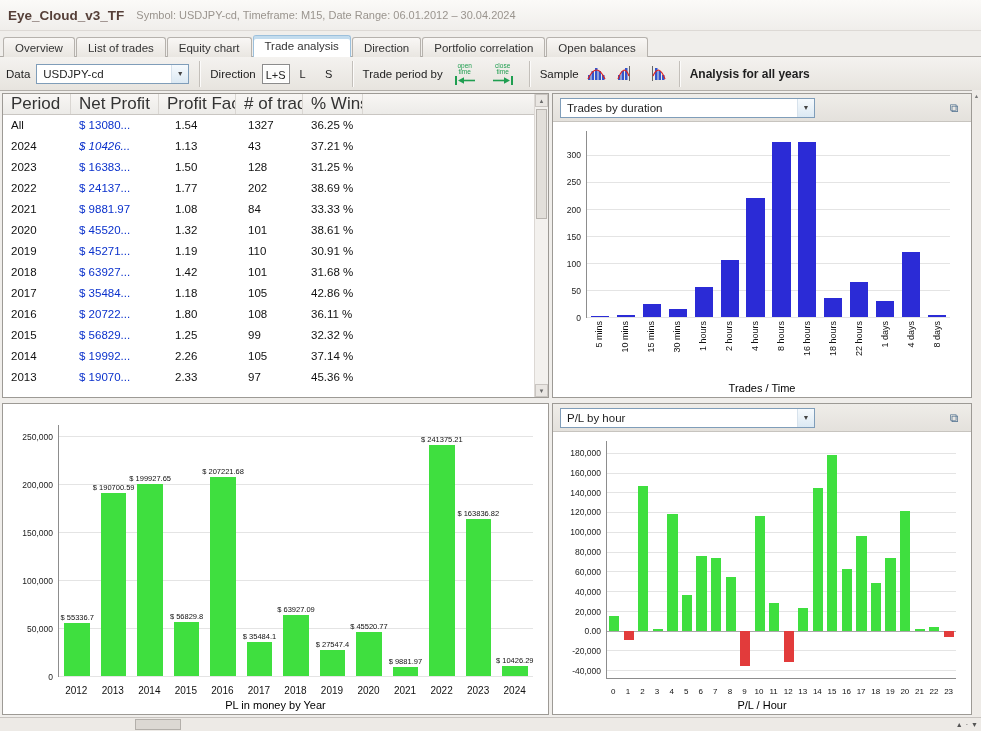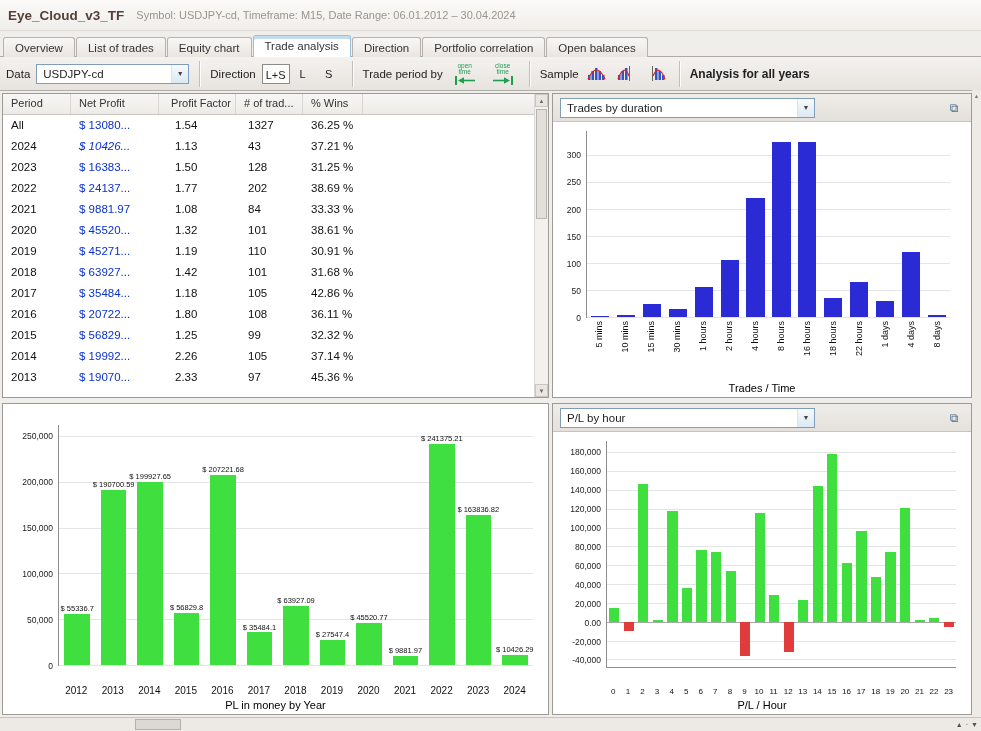--- a/index.html
+++ b/index.html
@@ -43,21 +43,21 @@
   .sample-btn{width:24px;height:22px;display:flex;align-items:center;justify-content:center;}
 
   
   .main{margin:2px 0 0 2px;display:grid;grid-template-columns:547px 420px;
         grid-template-rows:305px 312px;gap:5px 3px;}
   .panel{background:#fff;border:1px solid #9d9a95;position:relative;overflow:hidden;box-sizing:border-box;}
 
   
   .thead{display:flex;height:20px;background:linear-gradient(#f8f6f4,#ecebe8);
          border-bottom:1px solid #c9c6c2;}
-  .th{box-sizing:border-box;border-right:1px solid #d9d6d2;font-size:11px;color:#333;
+  .th{box-sizing:border-box;border-right:1px solid #d9d6d2;font-size:17px;color:#333;
       line-height:19px;padding-left:8px;white-space:nowrap;overflow:hidden;}
   .tr{display:flex;height:21px;}
   .td{box-sizing:border-box;font-size:11.5px;line-height:21px;padding-left:8px;white-space:nowrap;
       overflow:hidden;color:#111;}
   .td.net{color:#0a31cc;}
   .td.c2{padding-left:16px;}
   .td.c3{padding-left:12px;}
   .vscroll{position:absolute;top:0;right:0;bottom:0;width:13px;background:#f3f1ee;
            border-left:1px solid #dcd8d4;display:flex;flex-direction:column;}
   .varrow{height:13px;font-size:6px;color:#6a6a6a;display:flex;align-items:center;justify-content:center;
@@ -82,21 +82,21 @@
   .corner{grid-row:2;grid-column:1;}
   .xlabels{grid-row:2;grid-column:2;display:flex;}
   .xtitle{grid-row:3;grid-column:1/3;text-align:center;font-size:11px;color:#000;padding-top:3px;}
   .gridline{position:absolute;left:0;right:0;height:1px;background:#e4e4e4;}
   .gridline.zero{background:#a8a8a8;}
   .ylab{position:absolute;right:5px;transform:translateY(-50%);font-size:8.5px;color:#222;
         white-space:nowrap;}
   .bar{position:absolute;}
   .barlabel{position:absolute;transform:translateX(-50%);font-size:7.5px;color:#111;
             white-space:nowrap;margin-bottom:1px;}
-  .xcell{flex:1;display:flex;justify-content:center;padding-top:19px;color:#111;}
+  .xcell{flex:1;display:flex;justify-content:center;padding-top:8px;color:#111;}
   .xcell.rot{height:58px;align-items:flex-start;padding-top:3px;}
   .xcell.rot span{writing-mode:vertical-rl;transform:rotate(180deg);line-height:1;white-space:nowrap;}
 
   
   .rightstrip{position:absolute;top:90px;right:0;bottom:14px;width:9px;background:#eeebe7;}
   .rs-arrow{font-size:5.5px;color:#777;text-align:center;padding-top:3px;}
   .bottombar{position:absolute;left:0;right:0;bottom:0;height:13px;background:#edeae6;
              border-top:1px solid #c7c3bf;}
   .hthumb{position:absolute;left:135px;width:46px;top:1px;bottom:1px;background:#dcd8d3;
           border:1px solid #b3afaa;box-sizing:border-box;}

